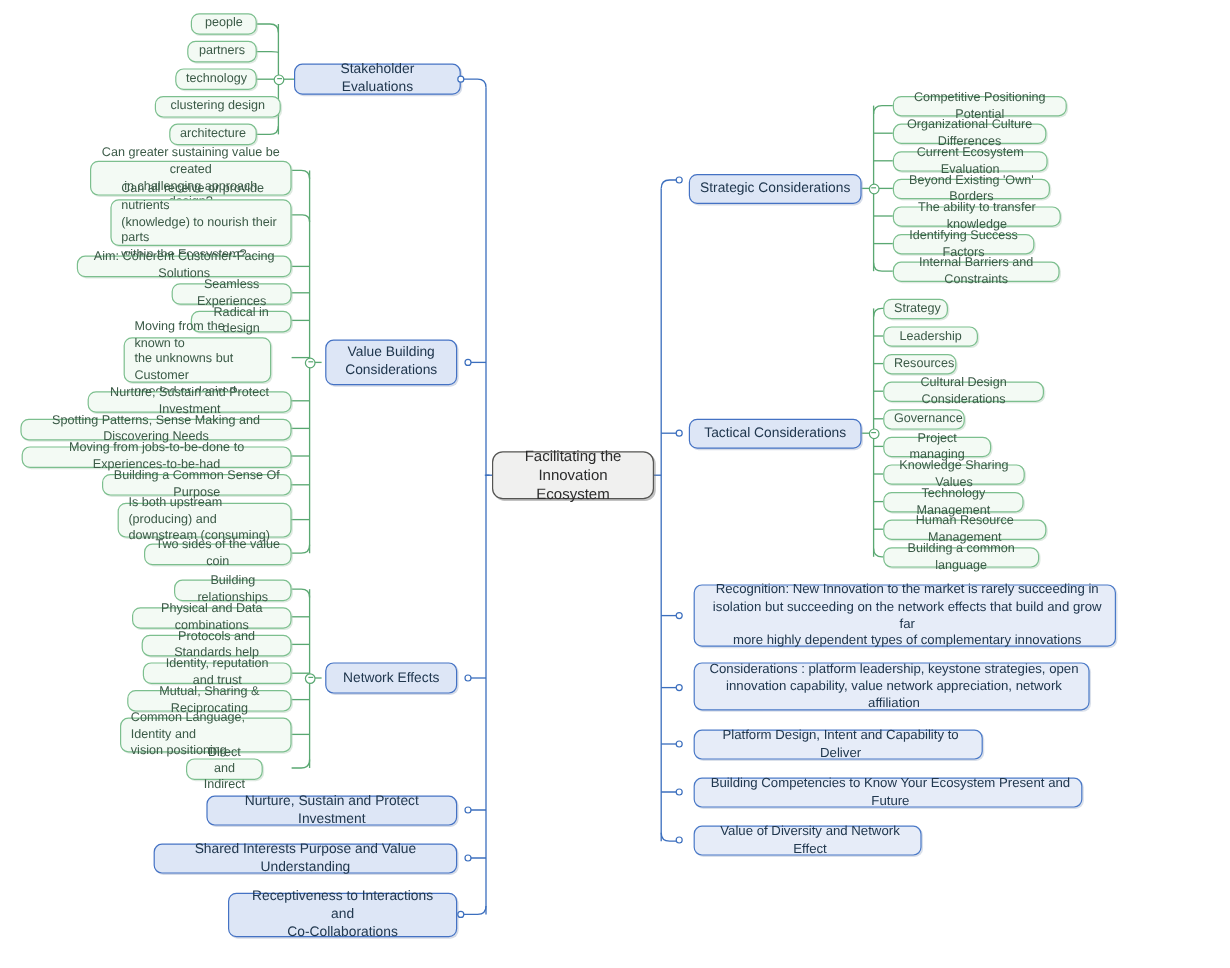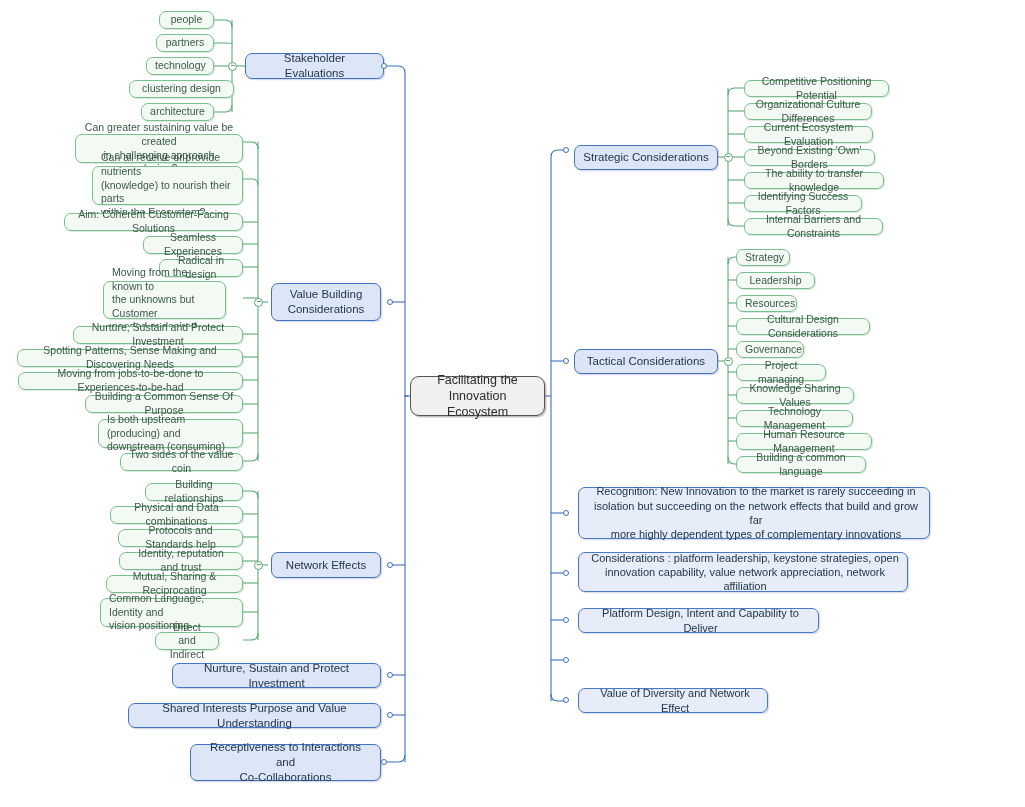--- a/index.html
+++ b/index.html
@@ -409,20 +409,23 @@
     <span class="lbl">Considerations : platform leadership, keystone strategies, open
 innovation capability, value network appreciation, network affiliation</span>
   </div>
   <div class="dot" style="left:563px; top:570px;"></div>
 
   <div class="node n-blue-l" style="left:578px; top:608px; width:241px; height:25px; padding-left:12px;">
     <span class="lbl">Platform Design, Intent and Capability to Deliver</span>
   </div>
   <div class="dot" style="left:563px; top:617px;"></div>
 
+  <div class="node n-blue-l" style="left:578px; top:648px; width:324px; height:25px; padding-left:12px;">
+    <span class="lbl">Building Competencies to Know Your Ecosystem Present and Future</span>
+  </div>
   <div class="dot" style="left:563px; top:657px;"></div>
 
   <div class="node n-blue-l" style="left:578px; top:688px; width:190px; height:25px; padding-left:12px;">
     <span class="lbl">Value of Diversity and Network Effect</span>
   </div>
   <div class="dot" style="left:563px; top:697px;"></div>
 
 </div>
 
 </body></html>

